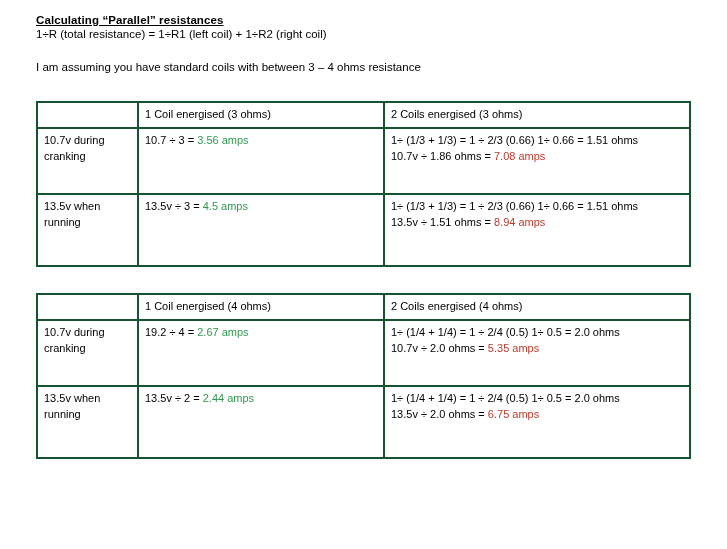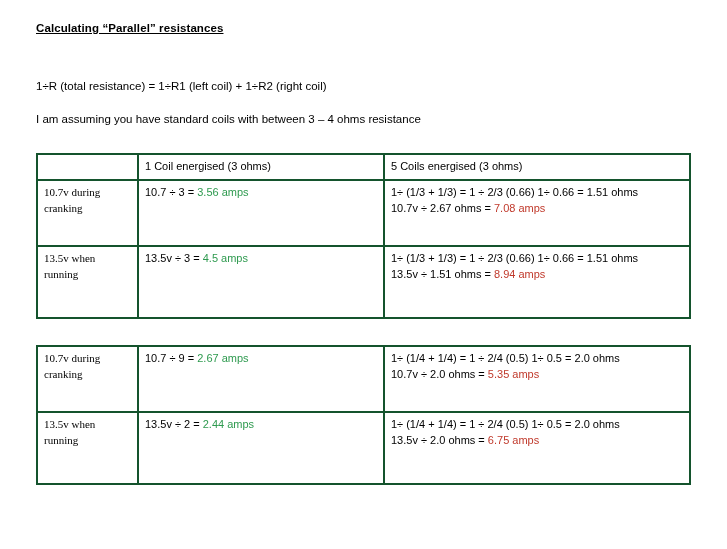--- a/index.html
+++ b/index.html
@@ -12,35 +12,35 @@
     background: #ffffff;
     font-family: "Liberation Sans", sans-serif;
     color: #000000;
     overflow: hidden;
   }
   .page {
     position: relative;
     width: 727px;
     height: 468px;
     box-sizing: border-box;
-    padding: 22px 36px 0 36px;
+    padding: 14px 36px 0 36px;
   }
   .doc-title {
     font-size: 11.5px;
     font-weight: bold;
     text-decoration: underline;
     letter-spacing: 0.1px;
     margin: 0 0 0 0;
   }
   .para {
     font-size: 11.5px;
     line-height: 1.4;
     margin: 0;
   }
-  .para-1 { margin-top: 44px; }
+  .para-1 { }
   .para-2 { margin-top: 17px; }
 
   table.calc {
     border-collapse: collapse;
     table-layout: fixed;
     width: 653px;
     margin-top: 26px;
     font-size: 11px;
   }
   table.calc.second { margin-top: 26px; }
@@ -55,21 +55,21 @@
   col.c2 { width: 246px; }
   col.c3 { width: 306px; }
 
   .hdr-row td { height: 15px; padding-top: 3px; padding-bottom: 3px; }
   .body-row td { height: 56px; }
   .body-row.tall td { height: 62px; margin-top: 45px; }
 
   .green { color: #2e9a4f; text-align: right; }
   .red { color: #c0392b; }
   .line { display: block; }
-  .label-line { display: block; font-family: Liberation Serif, serif; }
+  .label-line { display: block; }
 </style>
 </head>
 <body>
 
 <div class="page">
 
   <div class="doc-title">Calculating “Parallel” resistances</div>
 
   <p class="para para-1">1÷R (total resistance) = 1÷R1 (left coil) + 1÷R2 (right coil)</p>
   <p class="para para-2">I am assuming you have standard coils with between 3 – 4 ohms resistance</p>
@@ -77,33 +77,33 @@
   <table class="calc first">
     <colgroup>
         <col class="c1">
         <col class="c2">
         <col class="c3">
       </colgroup>
     <tbody>
       <tr class="hdr-row">
         <td></td>
         <td>1 Coil energised (3 ohms)</td>
-        <td>5 Coils energised (3 ohms)</td>
+        <td>2 Coils energised (3 ohms)</td>
       </tr>
       <tr class="body-row">
         <td>
           <span class="label-line">10.7v during</span>
           <span class="label-line">cranking</span>
         </td>
         <td>
           <span>10.7 ÷ 3 = </span><span class="green">3.56 amps</span>
         </td>
         <td>
           <span class="line">1÷ (1/3 + 1/3) = 1 ÷ 2/3 (0.66) 1÷ 0.66 = 1.51 ohms</span>
-          <span class="line"><span>10.7v ÷ 2.67 ohms = </span><span class="red">7.08 amps</span></span>
+          <span class="line"><span>10.7v ÷ 1.86 ohms = </span><span class="red">7.08 amps</span></span>
         </td>
       </tr>
       <tr class="body-row tall">
         <td>
           <span class="label-line">13.5v when</span>
           <span class="label-line">running</span>
         </td>
         <td>
           <span>13.5v ÷ 3 = </span><span class="green">4.5 amps</span>
         </td>
@@ -115,27 +115,32 @@
     </tbody>
   </table>
 
   <table class="calc second">
     <colgroup>
         <col class="c1">
         <col class="c2">
         <col class="c3">
       </colgroup>
     <tbody>
+      <tr class="hdr-row">
+        <td></td>
+        <td>1 Coil energised (4 ohms)</td>
+        <td>2 Coils energised (4 ohms)</td>
+      </tr>
       <tr class="body-row">
         <td>
           <span class="label-line">10.7v during</span>
           <span class="label-line">cranking</span>
         </td>
         <td>
-          <span>10.7 ÷ 9 = </span><span class="green">2.67 amps</span>
+          <span>19.2 ÷ 4 = </span><span class="green">2.67 amps</span>
         </td>
         <td>
           <span class="line">1÷ (1/4 + 1/4) = 1 ÷ 2/4 (0.5) 1÷ 0.5 = 2.0 ohms</span>
           <span class="line"><span>10.7v ÷ 2.0 ohms = </span><span class="red">5.35 amps</span></span>
         </td>
       </tr>
       <tr class="body-row tall">
         <td>
           <span class="label-line">13.5v when</span>
           <span class="label-line">running</span>

